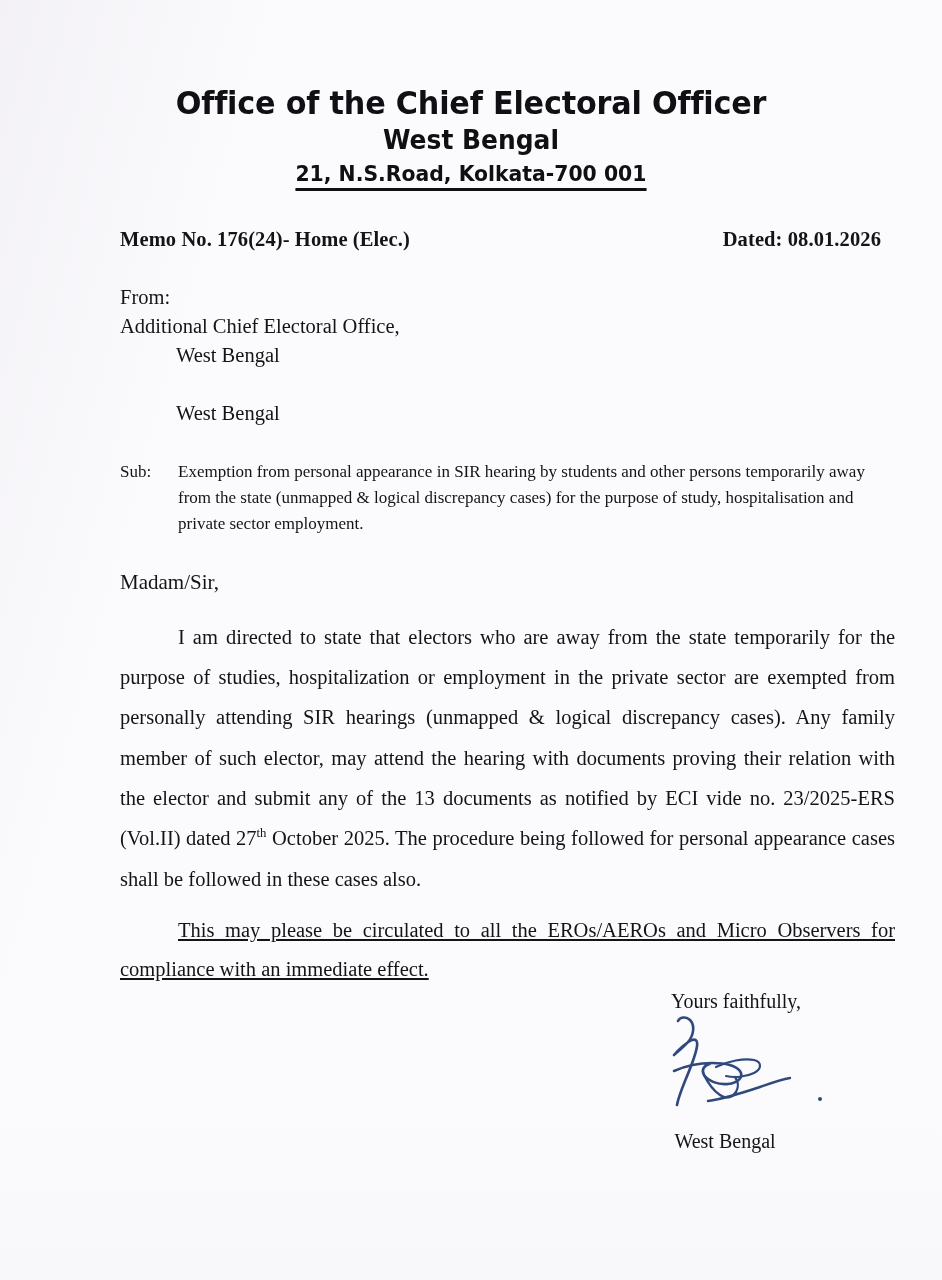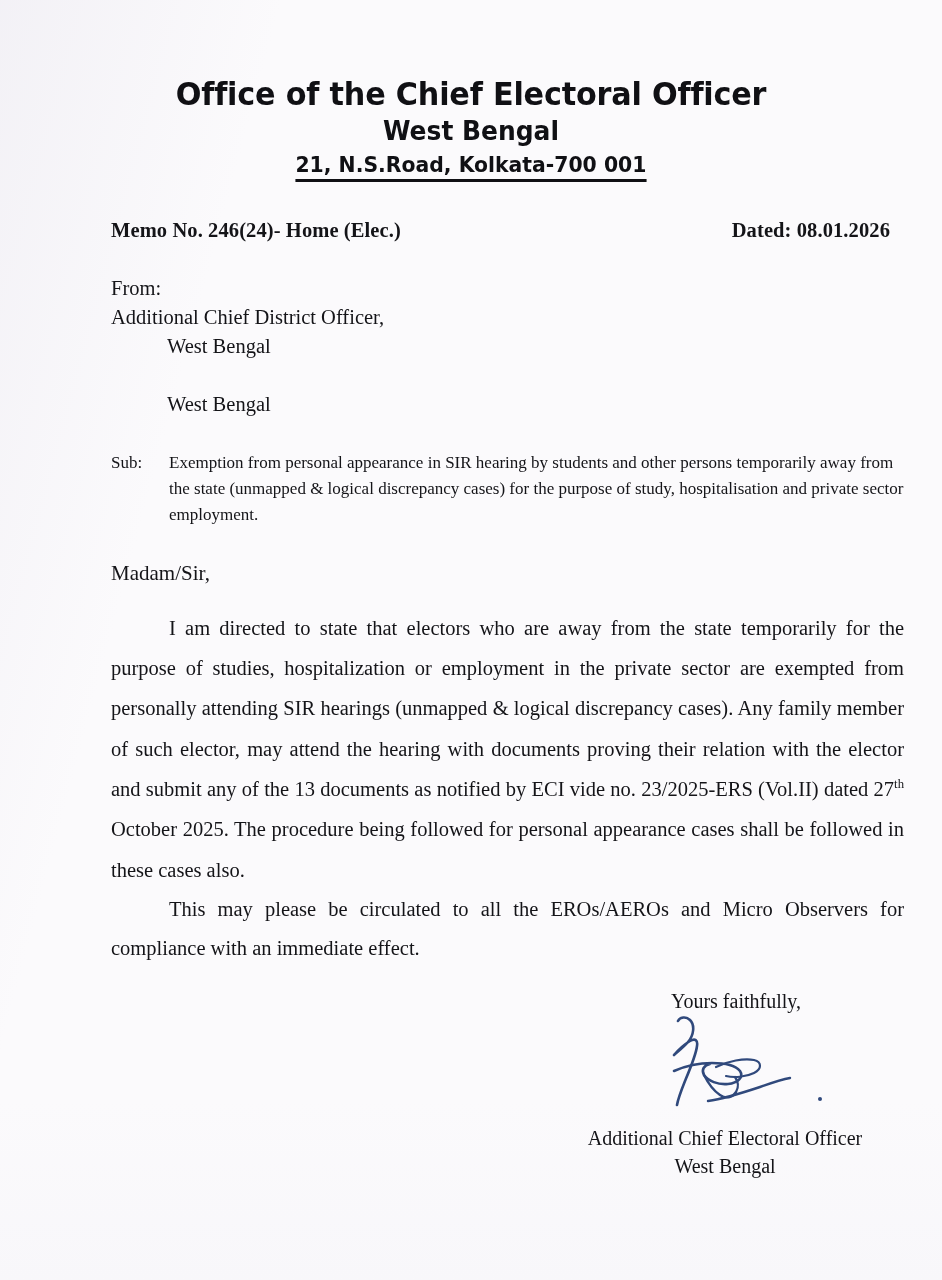--- a/index.html
+++ b/index.html
@@ -22,21 +22,21 @@
     inset: 0;
     background:
       linear-gradient(105deg, rgba(236,234,241,0.55) 0%, rgba(251,250,252,0) 22%),
       linear-gradient(0deg, rgba(246,245,249,0.6) 0%, rgba(252,251,253,0) 14%),
       #fbfafc;
   }
 
   .page {
     position: absolute;
     inset: 0;
-    padding: 4px;
+    padding: 13px;
   }
 
   
   .letterhead {
     text-align: center;
     padding-top: 74px;
   }
   .lh-line1 {
     font-family: "DejaVu Sans", sans-serif;
     font-weight: 700;
@@ -129,22 +129,23 @@
   }
   .body-para {
     margin: 22px 34px 0 107px;
     font-size: 20.5px;
     line-height: 1.97;
     text-align: justify;
     text-justify: inter-word;
     text-indent: 58px;
   }
   .body-para.second {
-    margin-top: 0;
+    margin-top: 12px;
     line-height: 1.92;
+    text-decoration: underline;
   }
   sup {
     font-size: 0.62em;
     vertical-align: super;
     line-height: 0;
   }
 
   
   .sign-block {
     position: absolute;
@@ -192,29 +193,29 @@
 
 <div class="page">
 
   <div class="letterhead">
     <div class="lh-line1">Office of the Chief Electoral Officer</div>
     <div class="lh-line2">West Bengal</div>
     <div><span class="lh-line3">21, N.S.Road, Kolkata-700 001</span></div>
   </div>
 
   <div class="memo-row">
-    <span class="memo-no">Memo No. 246(24)- Home (Elec.)</span>
+    <span class="memo-no">Memo No. 176(24)- Home (Elec.)</span>
     <span class="memo-date">Dated: 08.01.2026</span>
   </div>
 
   <div class="addr-block">
     <div class="from-block">
       <div class="row">
         <span class="addr-label">From:</span>
-        <span>Additional Chief District Officer,</span>
+        <span>Additional Chief Electoral Office,</span>
       </div>
       <div class="addr-sub">West Bengal</div>
     </div>
 
     <div class="to-block">
       <div class="addr-sub">West Bengal</div>
     </div>
   </div>
 
   <div class="sub-block">
@@ -240,17 +241,16 @@
           <path d="M24 60 C 33 56, 48 52, 62 52 C 76 52, 86 55, 90 60 C 94 66, 88 72, 78 73
                    C 68 74, 58 70, 54 64 C 51 59, 54 54, 60 53" stroke-width="2.6"></path>
           <path d="M54 64 C 58 72, 64 80, 70 84 C 76 88, 82 87, 86 81 C 89 76, 88 70, 85 66" stroke-width="2.4"></path>
           <path d="M66 56 C 78 50, 94 47, 104 49 C 112 51, 112 58, 104 62 C 96 66, 84 67, 76 65" stroke-width="2.2"></path>
           <path d="M58 90 C 72 88, 92 82, 110 76 C 124 71, 134 68, 140 67" stroke-width="2.4"></path>
         </g>
       </svg>
       <span class="sig-dot"></span>
     </div>
 
-    <div class="sign-name">Additional Chief Electoral Officer</div>
     <div class="sign-state">West Bengal</div>
   </div>
 
 </div>
 
 </body></html>

